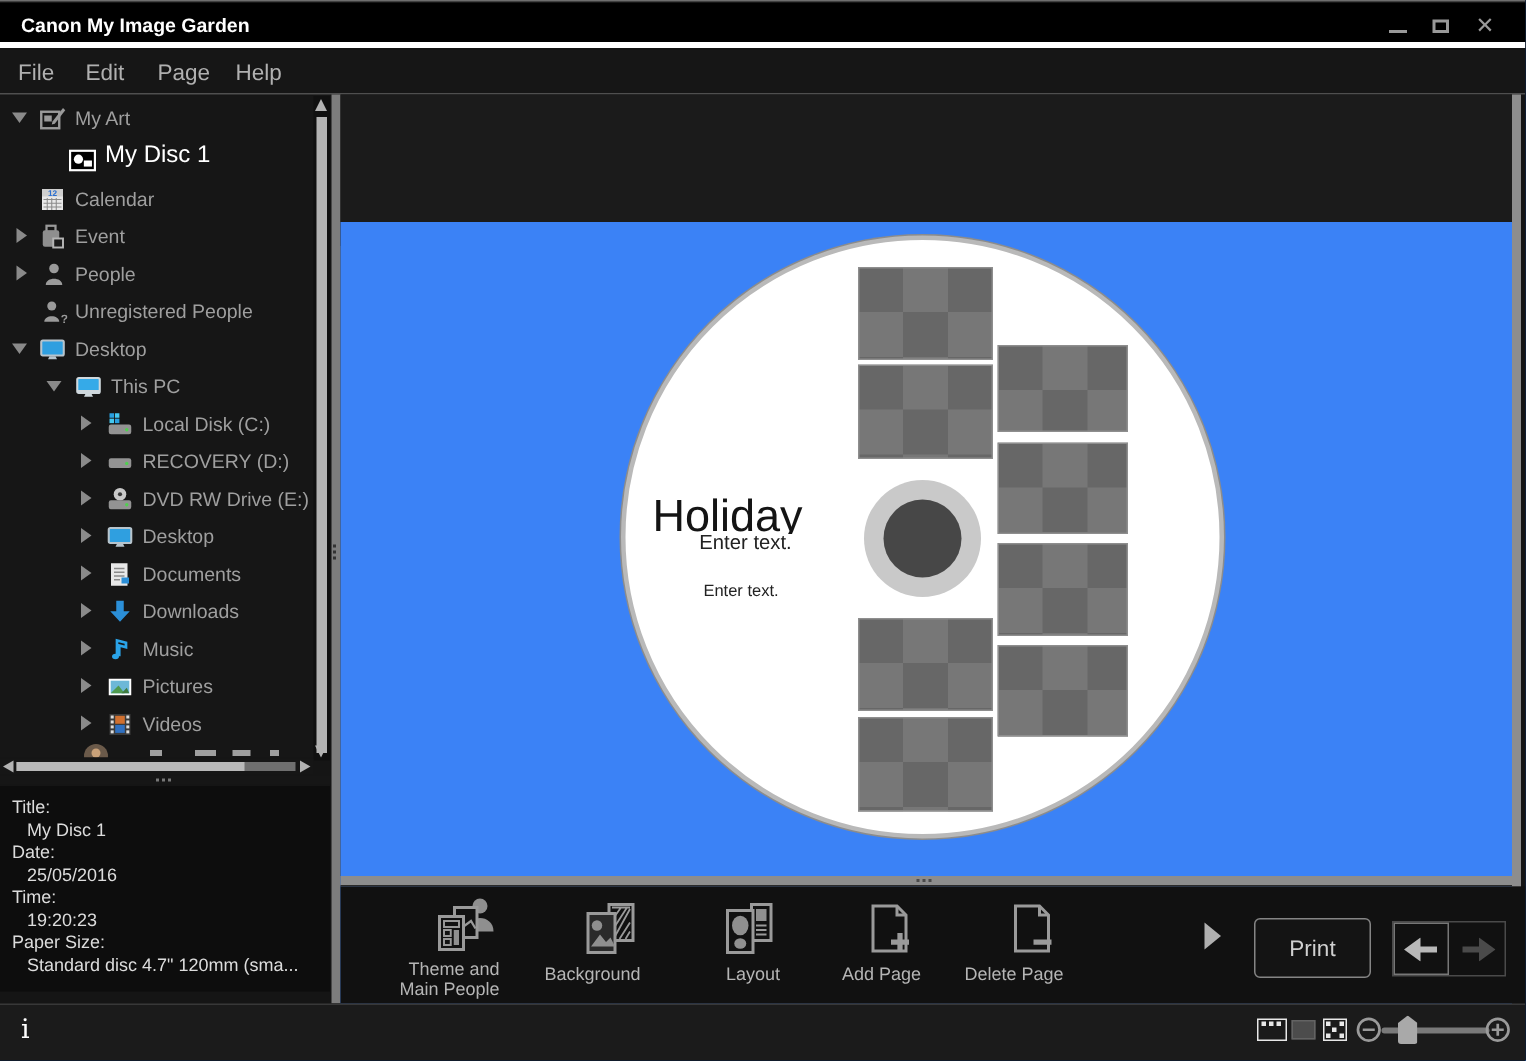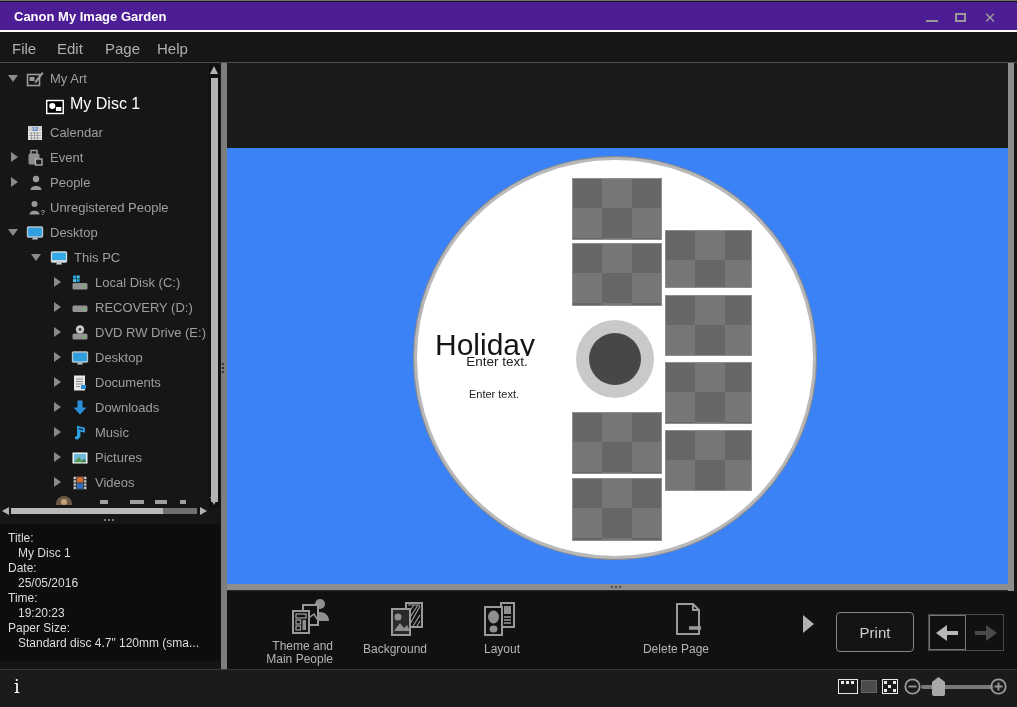--- a/index.html
+++ b/index.html
@@ -4,21 +4,21 @@
 <style>
   * { margin:0; padding:0; box-sizing:border-box; }
   html,body { background:#000; }
   .app {
     position:relative; width:1017px; height:707px; overflow:hidden;
     background:#151515; font-family:"Liberation Sans", sans-serif;
     border-top:1px solid #6e6e6e;
   }
   
   .titlebar { position:absolute; left:0; top:1px; width:1017px; height:30px;
-    background:#4c1d95; border-bottom:2px solid #ffffff;text-decoration:underline; }
+    background:#000000; border-bottom:4px solid #ffffff;text-decoration:underline; }
   .title-text { position:absolute; left:14px; top:7px; font-size:13px; font-weight:bold; color:#fff; }
   .winctl { position:absolute; top:0; height:30px; width:26px; display:flex; align-items:center; justify-content:center; }
   .ctl-min { right:72px; } .ctl-max { right:44px; } .ctl-close { right:14px; }
   .min-bar { width:12px; height:2px; background:#999; margin-top:8px; }
   .max-box { width:11px; height:9px; border:2px solid #999; }
   .close-x { color:#999; font-size:15px; line-height:15px; }
   
   .menubar { position:absolute; left:0; top:32px; width:1017px; height:30px;
     background:#161616; border-bottom:1px solid #4f4f4f; }
   .menu-item { position:absolute; top:7px; font-size:15px; color:#b0b0b0; cursor:default; }
@@ -428,20 +428,31 @@
         <path d="M24 17 h7 M24 20 h7 M24 23 h7" stroke="#9a9a9a" stroke-width="1.3"></path>
         <rect x="5" y="7" width="17" height="28" fill="#111" stroke="#9a9a9a" stroke-width="2"></rect>
         <ellipse cx="13.5" cy="17" rx="5.5" ry="6.5" fill="#8f8f8f"></ellipse>
         <ellipse cx="13.5" cy="29" rx="4" ry="3.5" fill="#8f8f8f"></ellipse>
       </svg>
         </div>
       <div class="tb-label">Layout</div>
       <div class="tb-label" style="margin-top:0"></div>
     </div>
 
+    <div class="tb-btn" style="left:295px">
+      <div class="tb-ico">
+          <svg width="40" height="40" viewBox="0 0 40 40">
+        <path d="M8 4 h16 l6 6 v24 h-22 Z" fill="none" stroke="#9a9a9a" stroke-width="2"></path>
+        <path d="M24 4 v6 h6" fill="none" stroke="#9a9a9a" stroke-width="2"></path>
+        <path d="M26 22 v12 M20 28 h12" stroke="#9a9a9a" stroke-width="3.5"></path>
+      </svg>
+        </div>
+      <div class="tb-label">Add Page</div>
+      <div class="tb-label" style="margin-top:0"></div>
+    </div>
 
     <div class="tb-btn" style="left:390px">
       <div class="tb-ico">
           <svg width="40" height="40" viewBox="0 0 40 40">
         <path d="M8 4 h16 l6 6 v24 h-22 Z" fill="none" stroke="#9a9a9a" stroke-width="2"></path>
         <path d="M24 4 v6 h6" fill="none" stroke="#9a9a9a" stroke-width="2"></path>
         <path d="M20 28 h12" stroke="#9a9a9a" stroke-width="3.5"></path>
       </svg>
         </div>
       <div class="tb-label">Delete Page</div>

